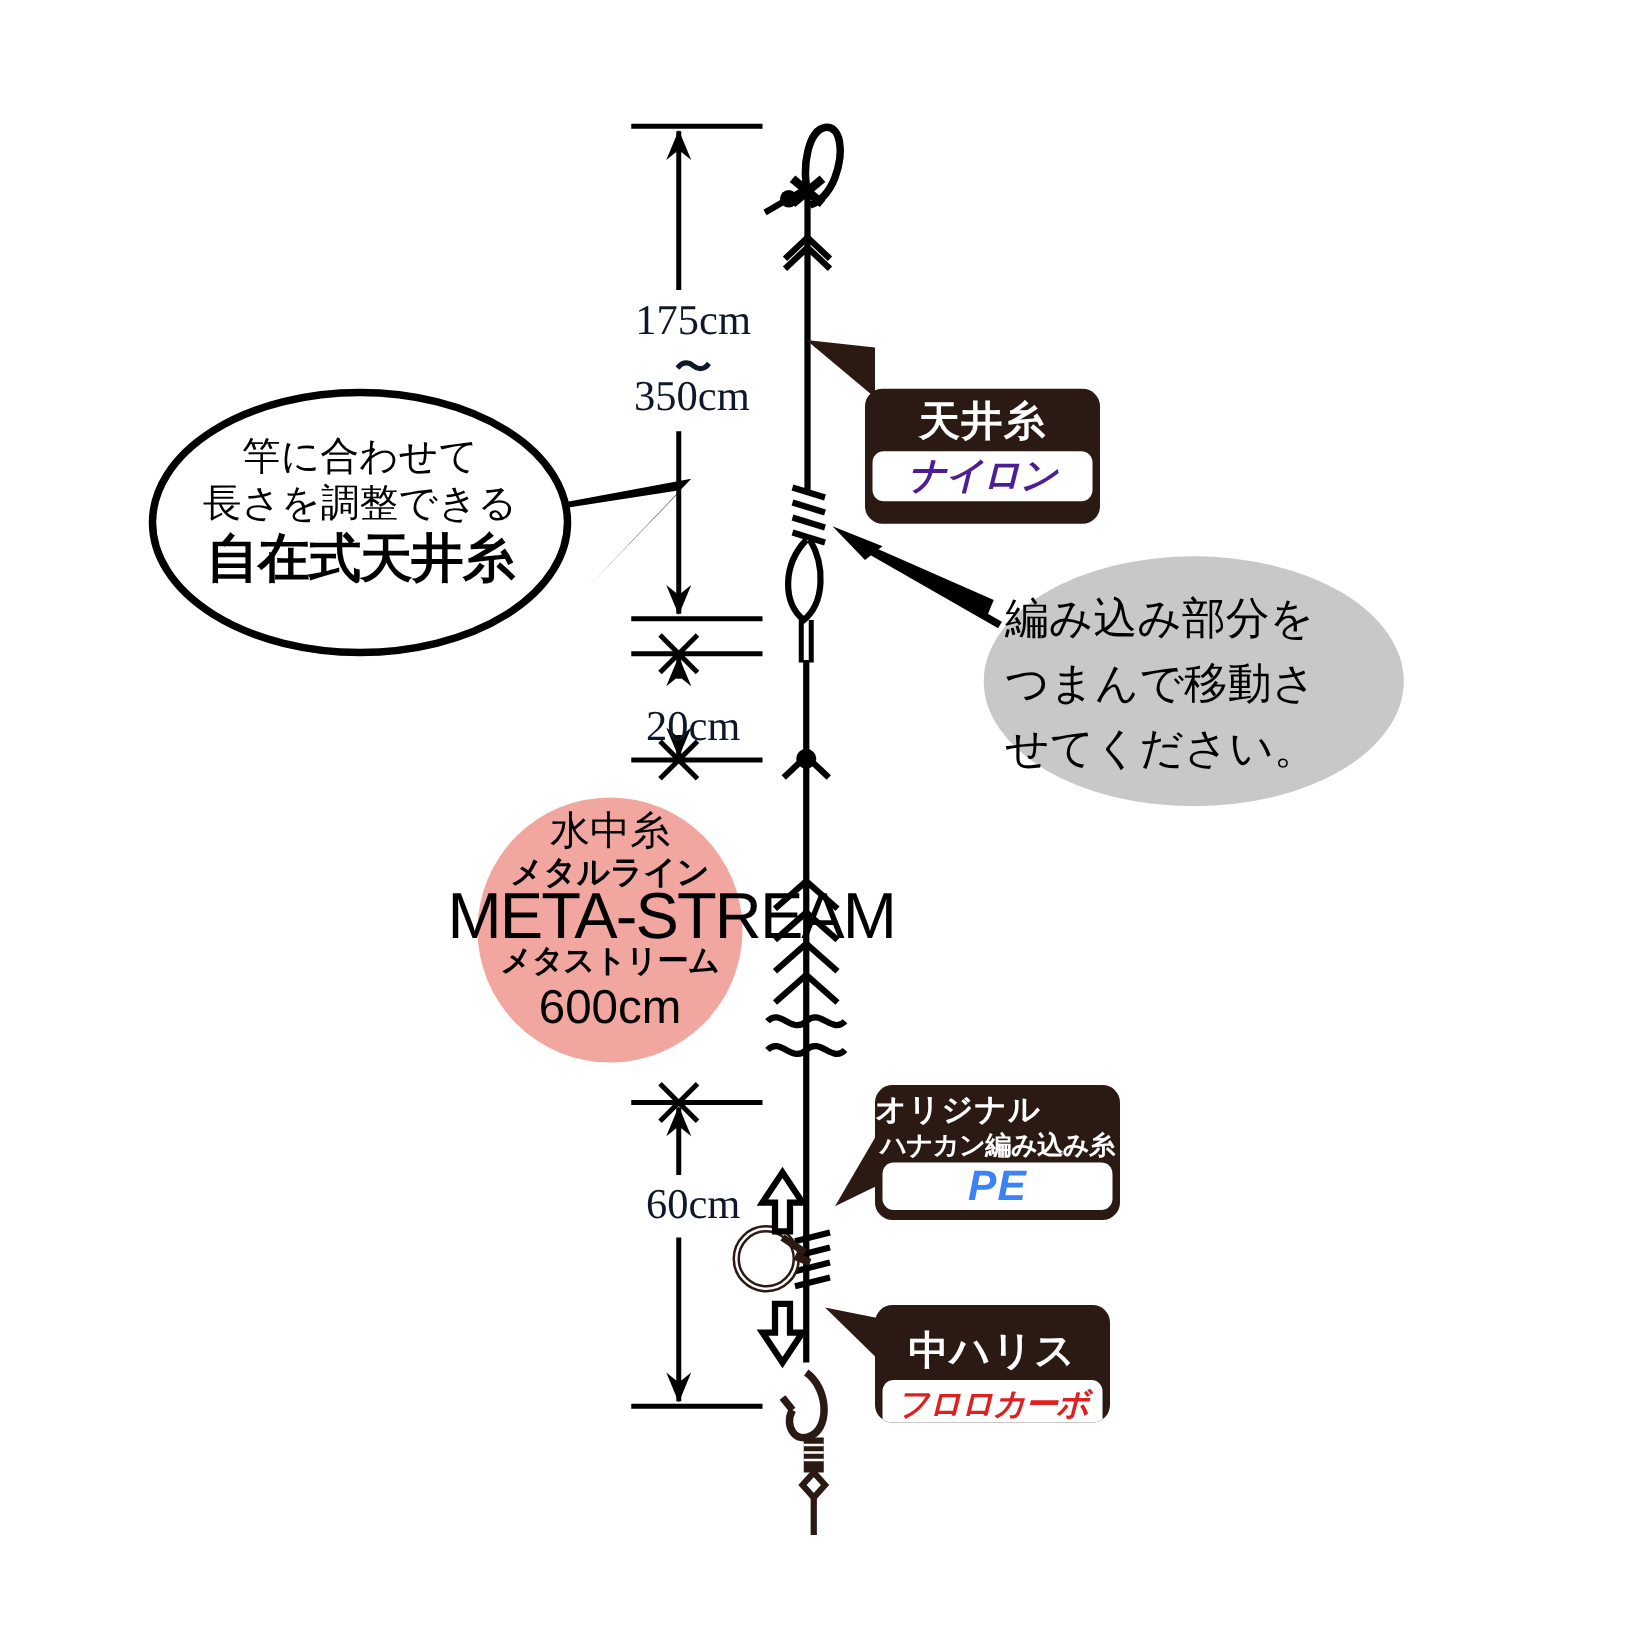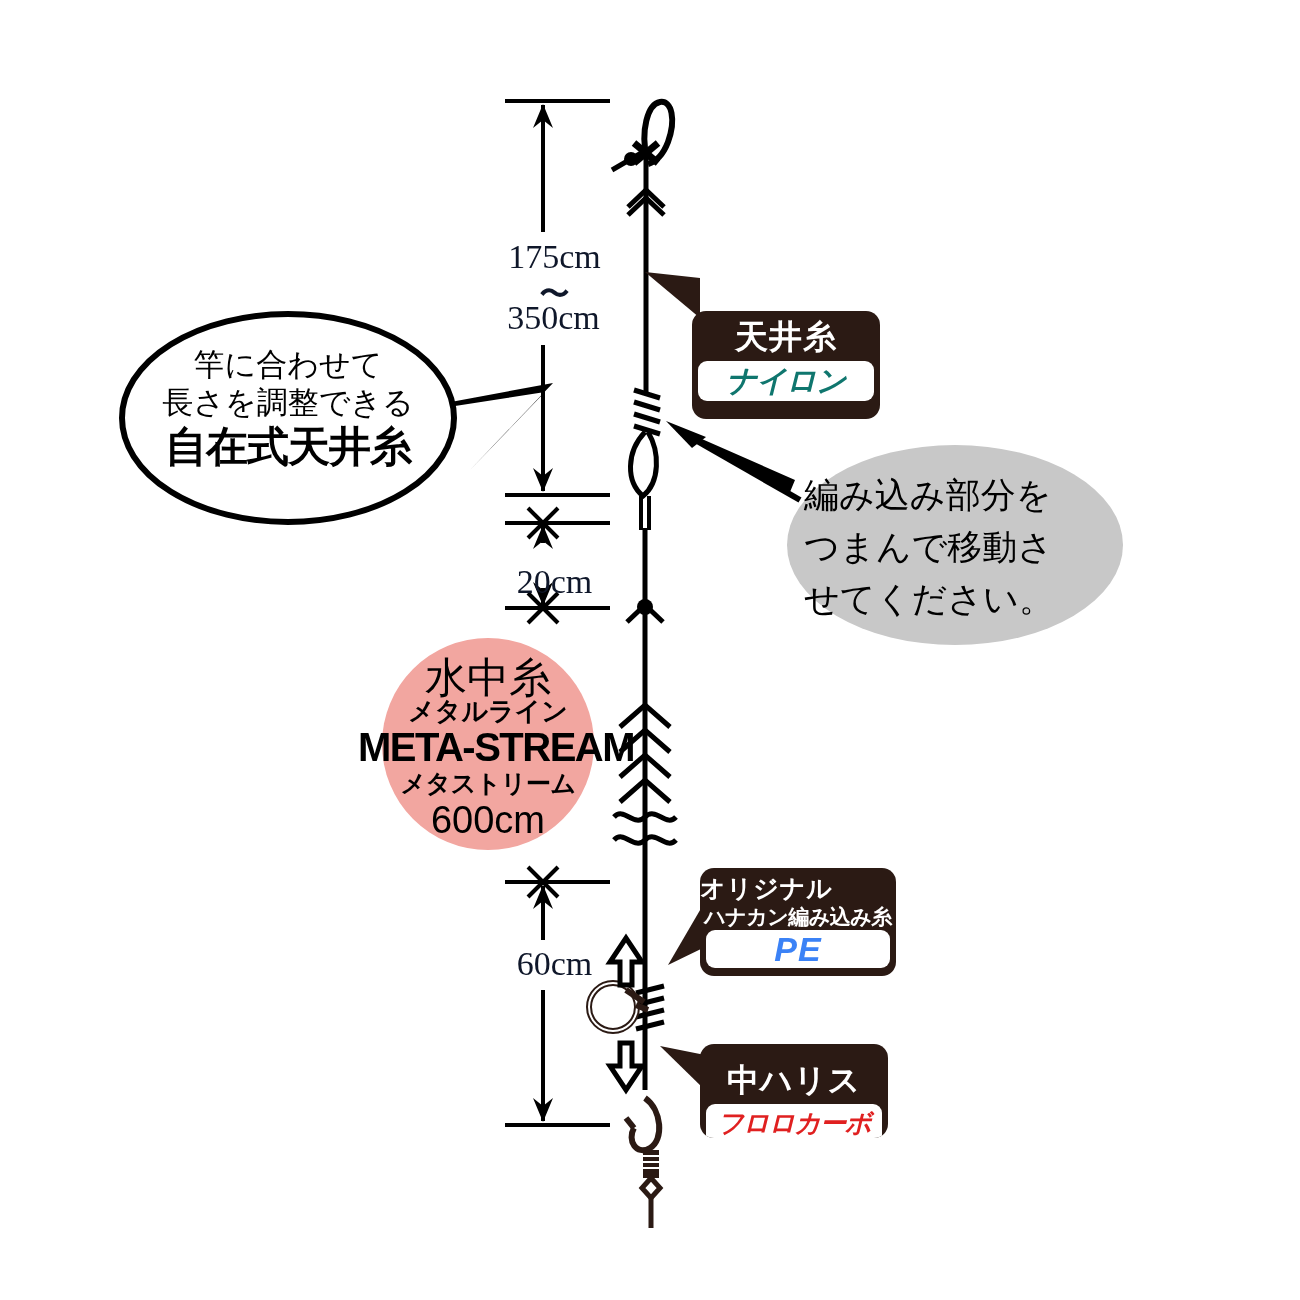--- a/index.html
+++ b/index.html
@@ -26,37 +26,37 @@
   #bubble-left .inner{position:absolute;left:0;top:28px;width:340px;}
 
   
   #bubble-gray{position:absolute;left:790px;top:455px;width:330px;height:180px;}
   #bubble-gray .inner{position:absolute;left:14px;top:14px;width:310px;}
   #bubble-gray .gl{font-size:35px;line-height:52px;font-weight:400;text-align:left;}
 
   
   #circle-pink{position:absolute;left:382px;top:638px;width:212px;height:212px;
       text-align:center;}
-  #circle-pink .p1{font-size:42px;line-height:36px;margin-top:22px;}
+  #circle-pink .p1{font-size:32px;line-height:36px;margin-top:8px;}
   #circle-pink .p2{font-size:26px;line-height:30px;font-weight:700;}
-  #circle-pink .p3{font-size:40px;line-height:42px;font-weight:700;letter-spacing:-1.5px;
+  #circle-pink .p3{font-size:52px;line-height:42px;font-weight:400;letter-spacing:-1.5px;
       white-space:nowrap;width:260px;margin-left:-24px;}
   #circle-pink .p4{font-size:25px;line-height:30px;font-weight:700;letter-spacing:-0.5px;}
   #circle-pink .p5{font-size:38px;line-height:44px;}
 
   
   .tag{position:absolute;border-radius:14px;background:#2b1a14;overflow:hidden;
        box-sizing:border-box;}
   .tag .top{color:#ffffff;text-align:center;font-weight:700;}
   .tag .bot{background:#ffffff;margin:0 6px 6px 6px;border-radius:9px;text-align:center;
        font-weight:900;font-style:italic;}
 
   #tag-tenjoito{left:692px;top:266px;width:188px;height:108px;margin-top:45px;}
   #tag-tenjoito .top{font-size:33px;line-height:48px;padding-top:2px;letter-spacing:1px;}
-  #tag-tenjoito .bot{font-size:30px;line-height:40px;color:#0f766e;letter-spacing:-1px;}
+  #tag-tenjoito .bot{font-size:30px;line-height:40px;color:#4c1d95;letter-spacing:-1px;}
 
   #tag-pe{left:700px;top:868px;width:196px;height:108px;}
   #tag-pe .top1{color:#fff;font-size:25px;line-height:32px;text-align:left;font-weight:700;
        padding-top:4px;letter-spacing:1px;}
   #tag-pe .top2{color:#fff;font-size:21px;line-height:26px;text-align:center;font-weight:700;
        letter-spacing:-0.5px;}
   #tag-pe .bot{font-size:34px;line-height:38px;color:#3b82f6;letter-spacing:1px;}
 
   #tag-hallis{left:700px;top:1044px;width:188px;height:94px;}
   #tag-hallis .top{font-size:32px;line-height:48px;padding-top:12px;letter-spacing:1px;}

